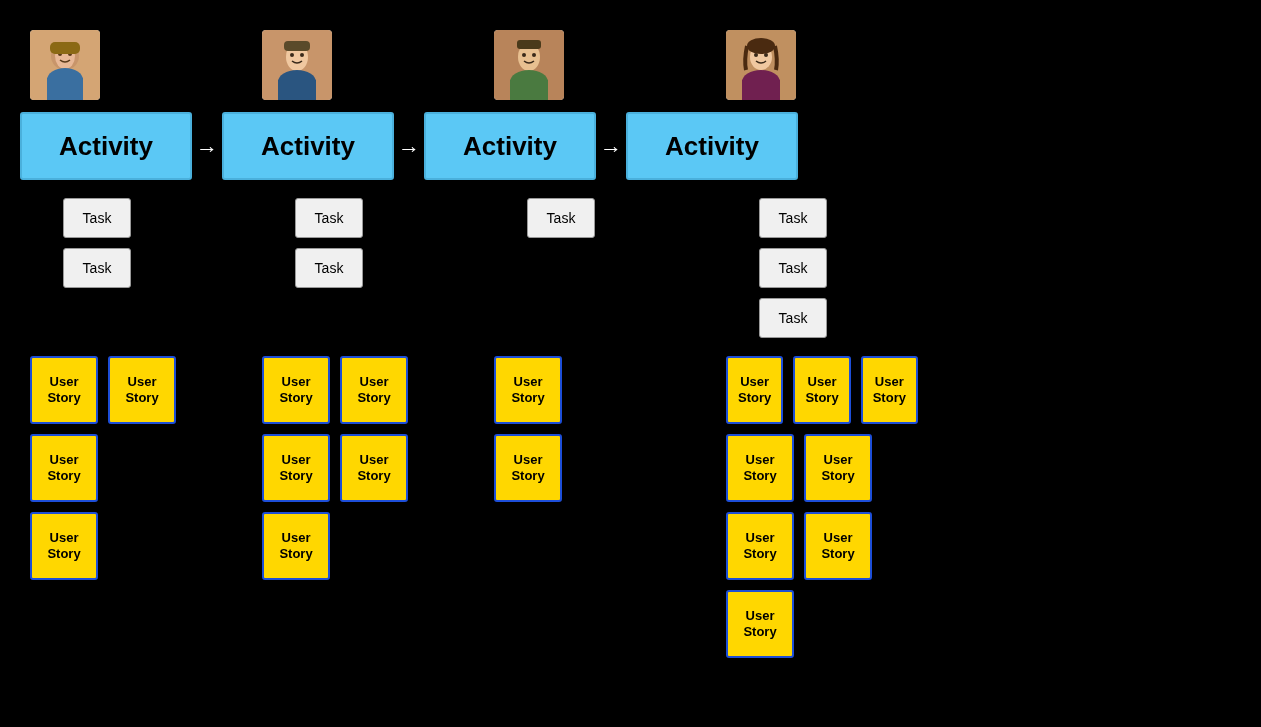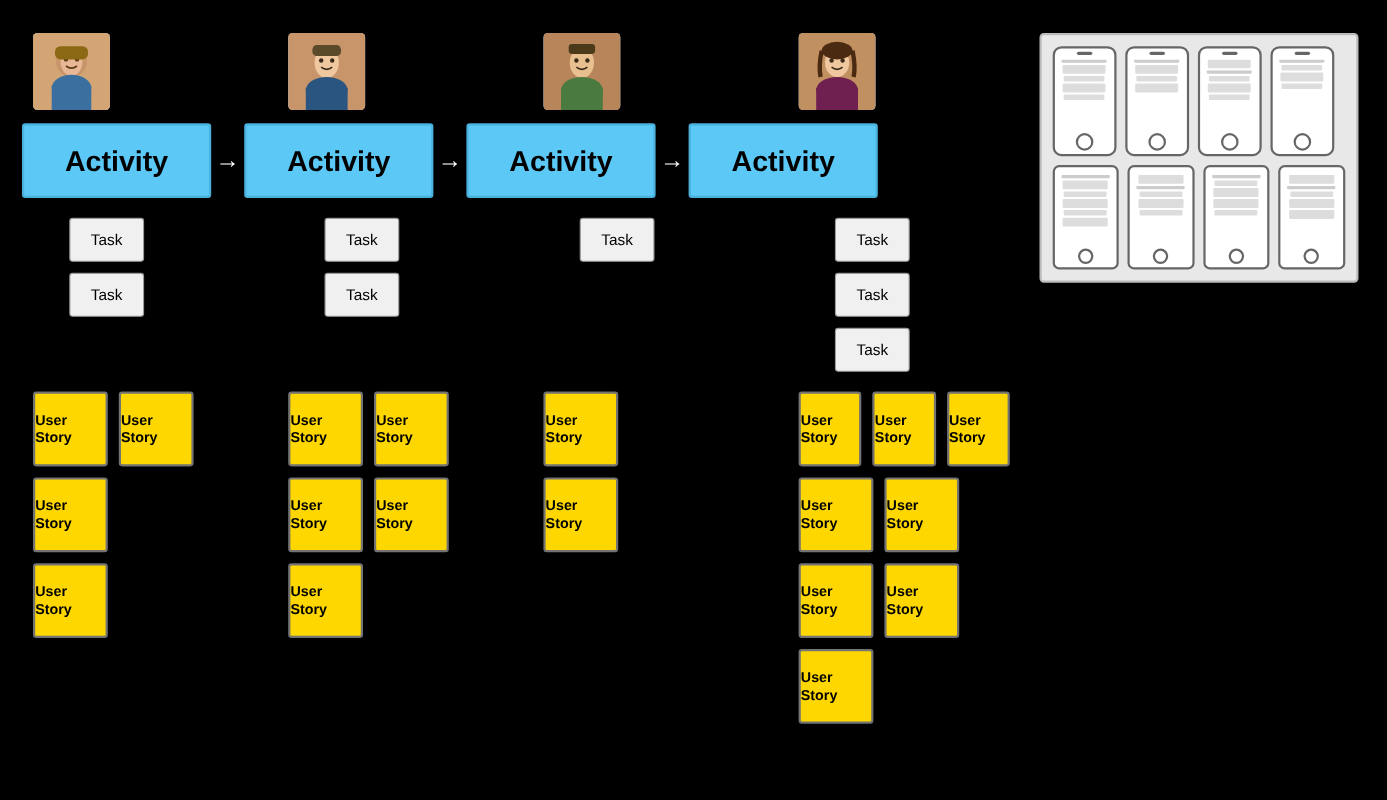--- a/index.html
+++ b/index.html
@@ -9,20 +9,21 @@
       height: 727px;
       overflow: hidden;
       font-family: Arial, sans-serif;
     }
     .main-container {
       display: flex;
       width: 1261px;
       height: 727px;
       padding: 30px 20px;
       align-items: flex-start;
+      flex-direction: column;
     }
     .diagram-section {
       flex: 0 0 870px;
       position: relative;
     }
     
     .avatars-row {
       display: flex;
       align-items: center;
       margin-bottom: 12px;
@@ -119,27 +120,28 @@
     }
     .stories-row-inner {
       display: flex;
       gap: 10px;
       margin-bottom: 10px;
     }
     .story-box {
       width: 68px;
       height: 68px;
       background: #ffd700;
-      border: 2px solid #737373;
+      border: 2px solid #1d4ed8;
       display: flex;
       align-items: center;
       justify-content: center;
       font-size: 13px;
       font-weight: bold;
       color: #000;
+      text-align: center;
       border-radius: 3px;
       line-height: 1.2;
     }
     
     .wireframes-section {
       flex: 1;
       display: flex;
       align-items: center;
       justify-content: center;
       padding-left: 20px;

